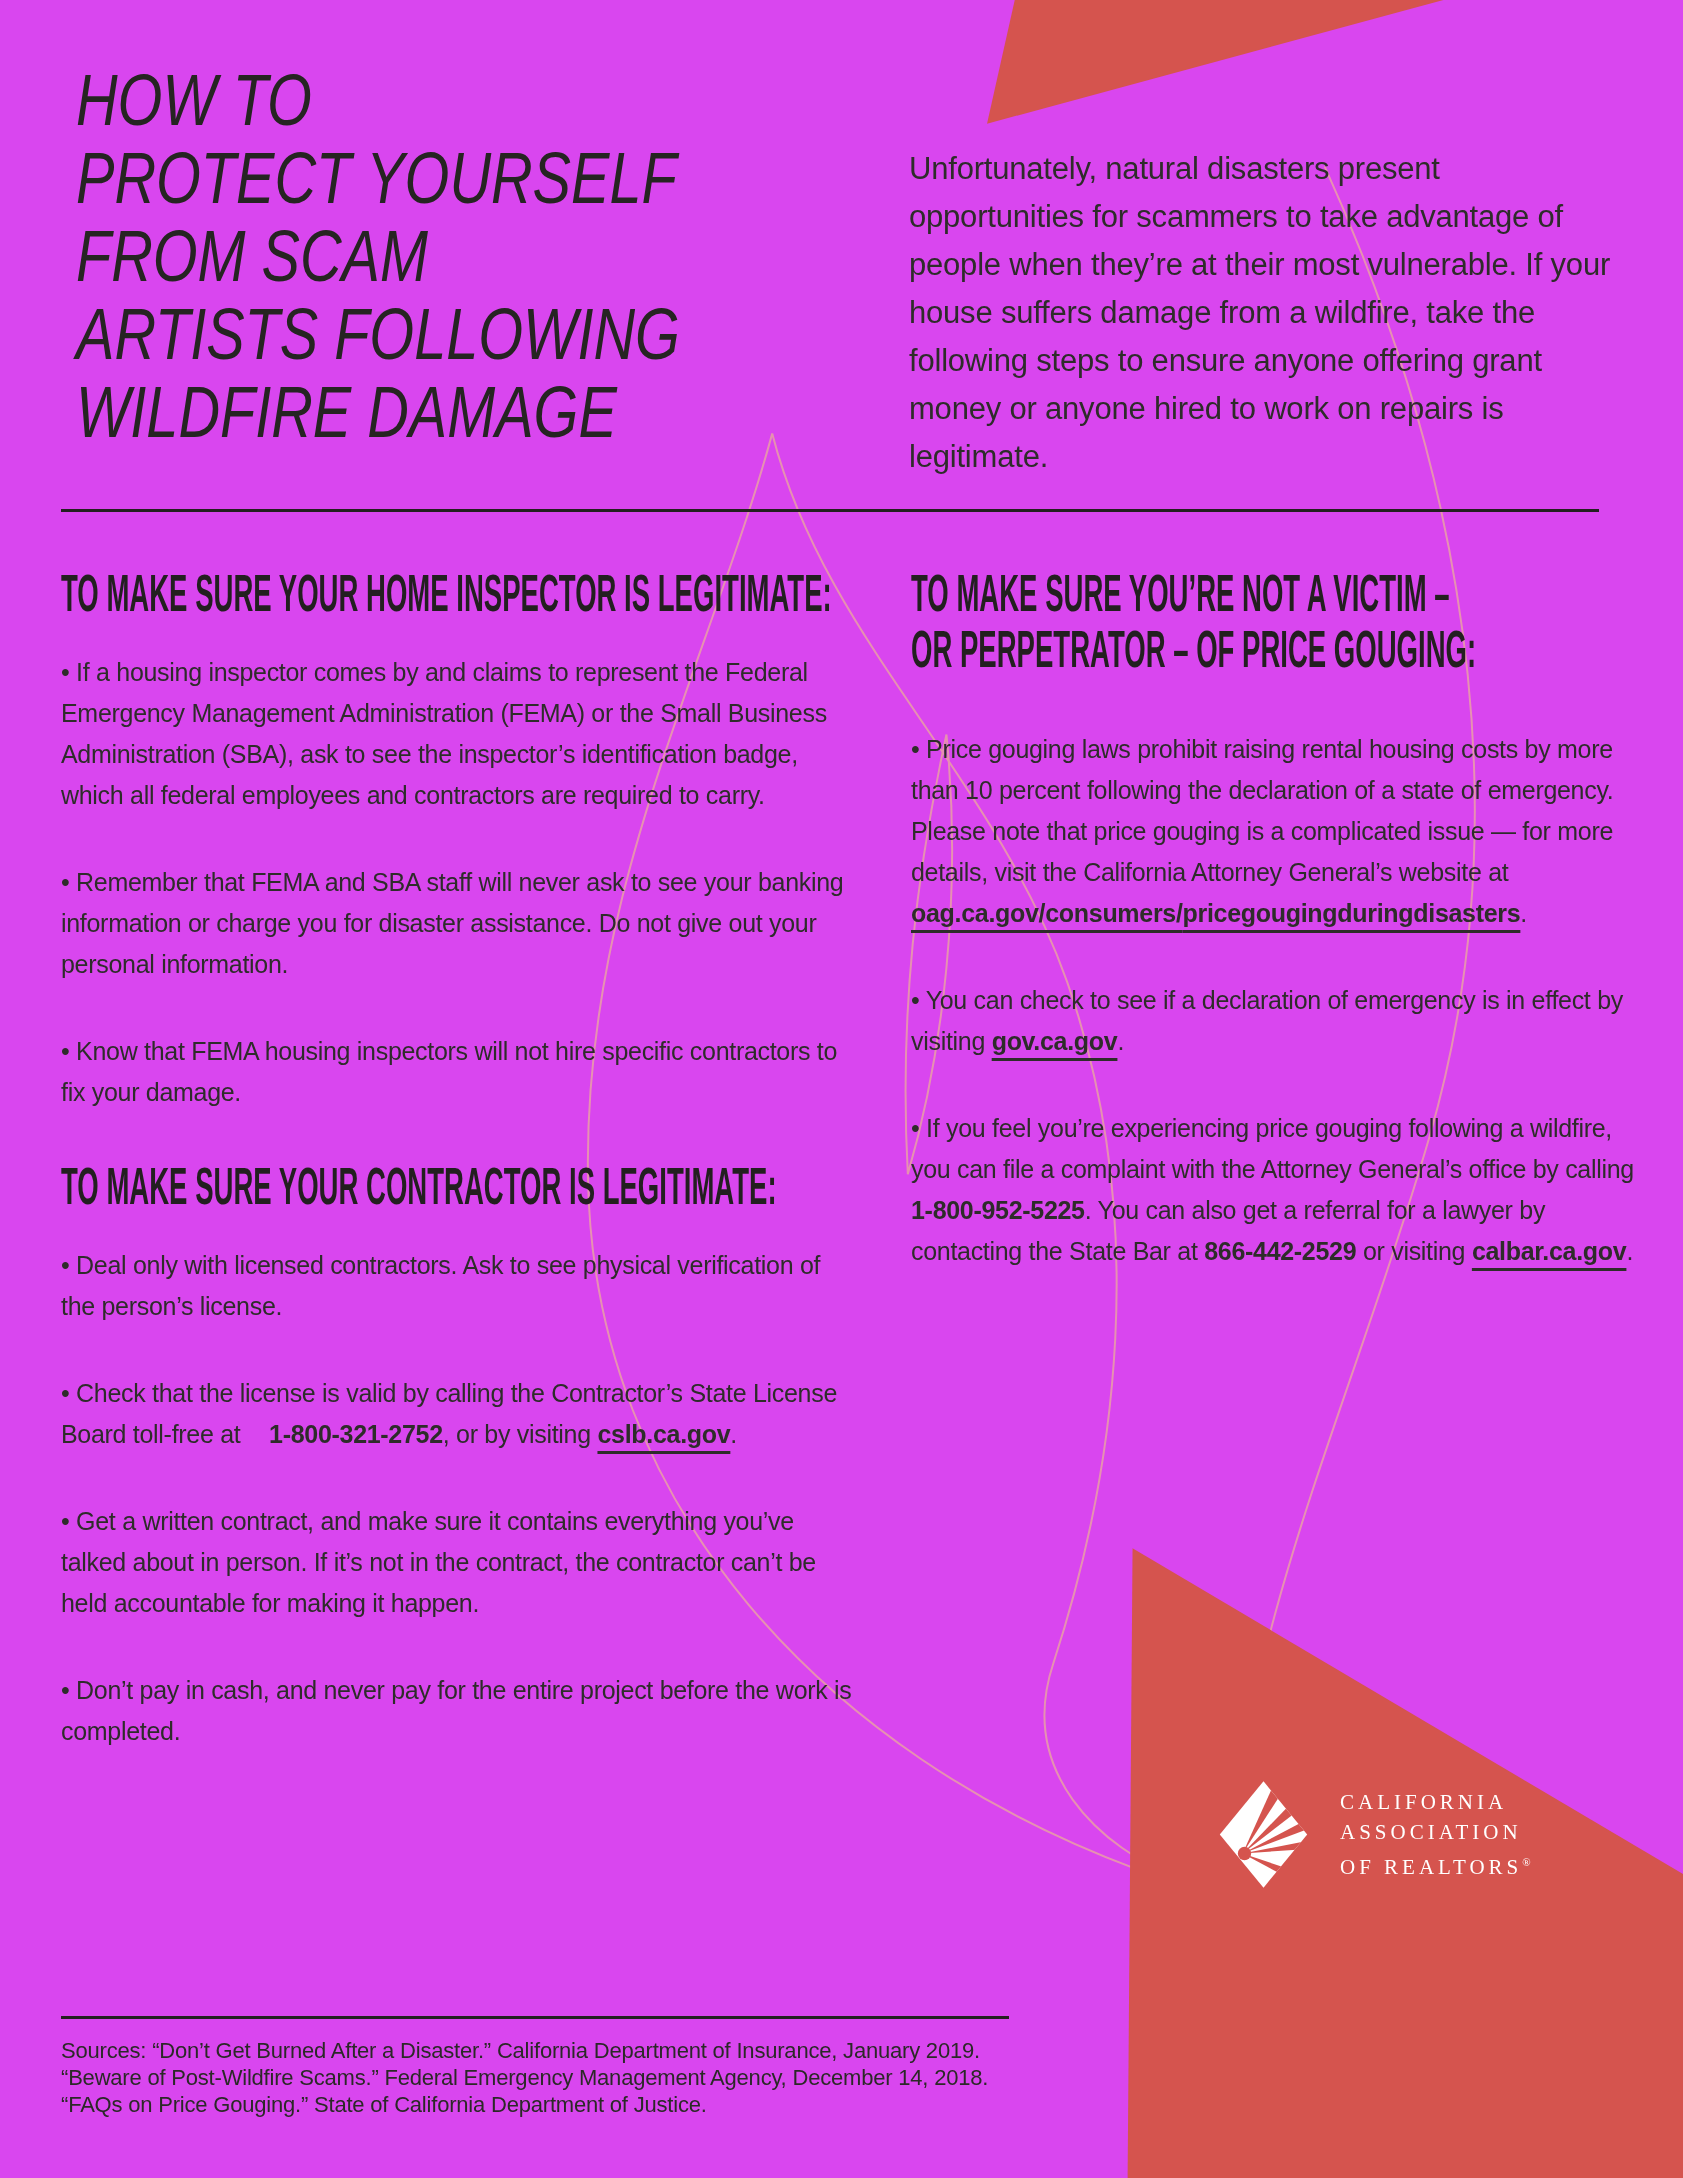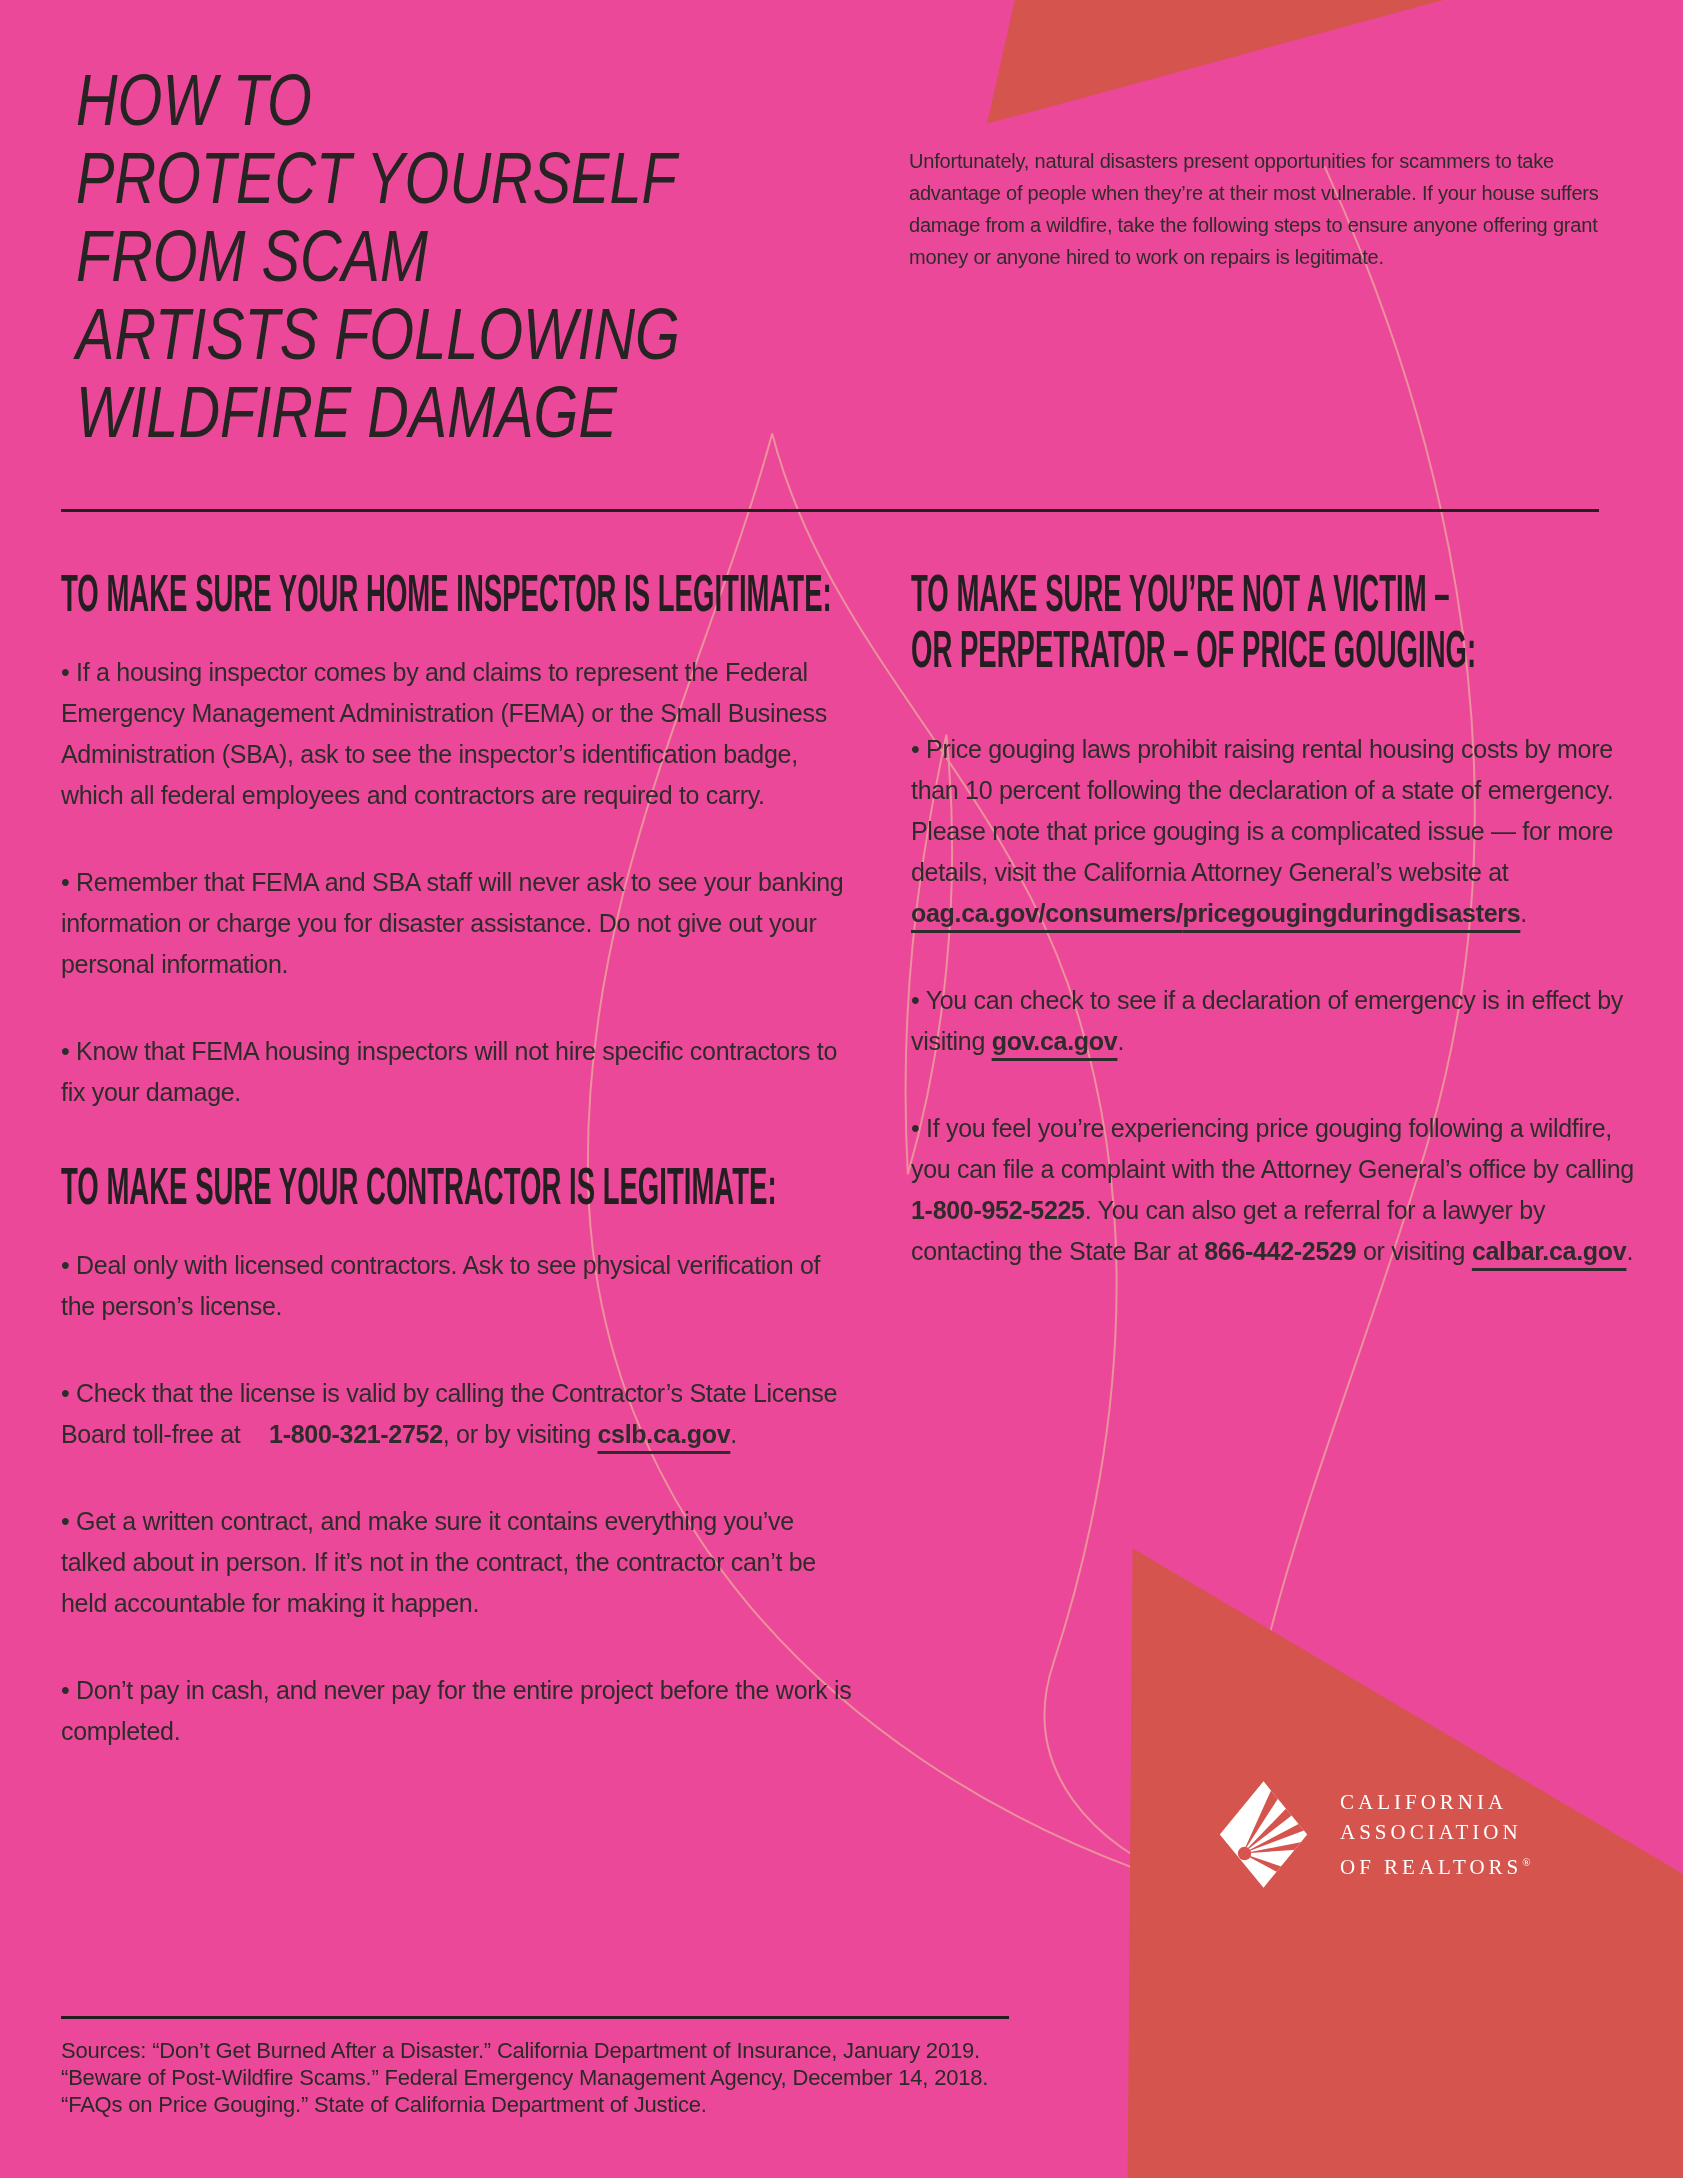--- a/index.html
+++ b/index.html
@@ -1,32 +1,32 @@
 <!DOCTYPE html>
 <html><head>
 <meta charset="utf-8">
 <style>
   html,body { margin:0; padding:0; background:#e8e8e6; }
   .page {
     position:relative; width:1683px; height:2178px;
-    background:#ec4899; overflow:hidden;
+    background:#d946ef; overflow:hidden;
     font-family:"Liberation Sans", sans-serif; color:#2e2c2a;
   }
   .bg { position:absolute; left:0; top:0; width:1683px; height:2178px; }
 
   .title {
     position:absolute; left:76px; top:61px;
     font-style:italic; font-weight:300;
     font-size:72px; line-height:78px;
     color:#262422; white-space:nowrap;
     transform:scaleX(.80); transform-origin:0 0;
   }
   .intro {
     position:absolute; left:909px; top:145px; width:705px;
-    font-size:20px; line-height:32px; letter-spacing:-0.2px; color:#2e2c2a;
+    font-size:31px; line-height:48px; letter-spacing:-0.2px; color:#2e2c2a;
   }
   .divider { position:absolute; left:61px; top:509px; width:1538px; height:3px; background:#231f20; }
 
   .col { position:absolute; top:566px; }
   .col-left  { left:61px;  width:798px; }
   .col-right { left:911px; width:723px; }
 
   .h {
     font-weight:700; font-size:51px; line-height:56px;
     color:#231f20; white-space:nowrap;

